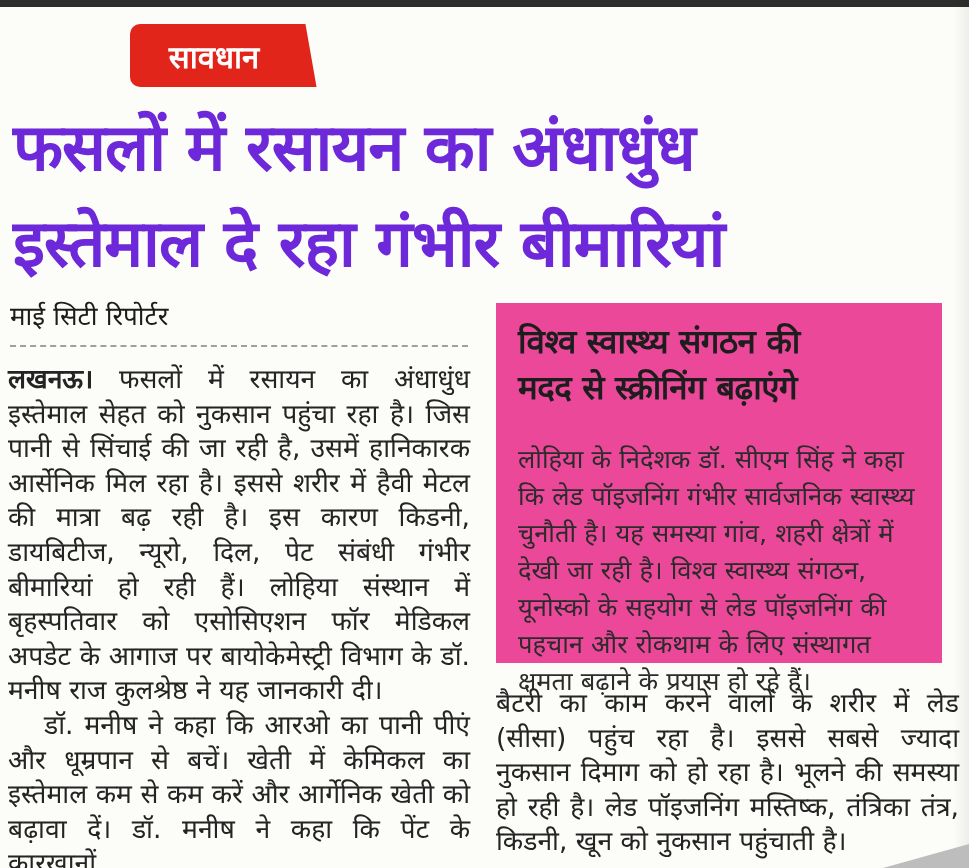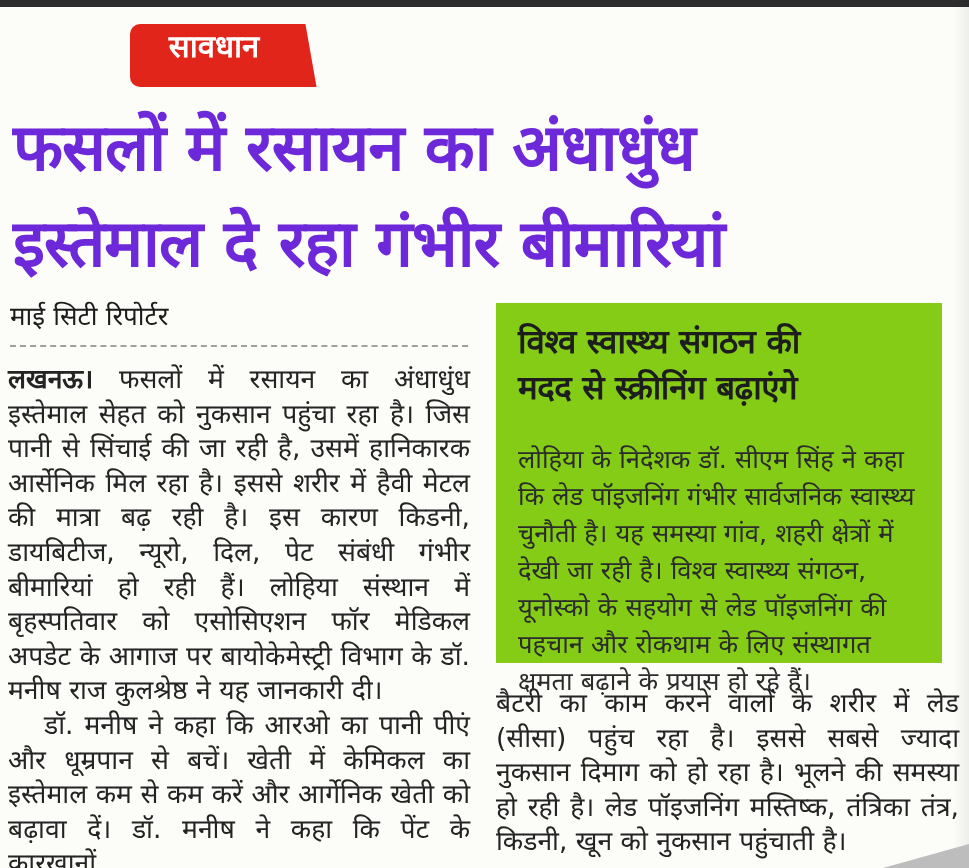--- a/index.html
+++ b/index.html
@@ -16,21 +16,21 @@
     position:absolute; top:0; left:0;
     width:100%; height:7px;
     background:#2d2d2d;
   }
   
   .badge {
     position:absolute; left:130px; top:24px;
     width:168px; height:63px;
     background:#e1251b;
     border-radius:10px 0 0 10px;
-    display:flex; justify-content:center;
+    display:flex; align-items:center; justify-content:center;
     color:#ffffff; font-weight:bold; font-size:31px;
     z-index:2;
   }
   .badge::after {
     content:""; position:absolute; right:-13px; top:0;
     width:26px; height:100%;
     background:#e1251b;
     transform:skewX(10deg);
   }
   .strip {
@@ -62,21 +62,21 @@
     position:absolute; left:8px; top:362px; width:462px;
     font-size:26.5px; line-height:34.6px;
     color:#242424; text-align:justify;
   }
   .col-left p { margin:0; }
   .dateline { font-weight:bold; }
   .para-indent { text-indent:36px; }
   .highlight-box {
     position:absolute; left:496px; top:303px;
     width:446px; height:360px;
-    background:#84cc16;
+    background:#ec4899;
     padding:16px 20px 16px 22px;
     box-sizing:border-box;
   }
   .box-title {
     font-size:33px; font-weight:bold; line-height:46px;
     color:#1d1d1d; letter-spacing:-0.5px;
   }
   .box-body {
     margin-top:30px;
     font-size:25.5px; line-height:37px;

